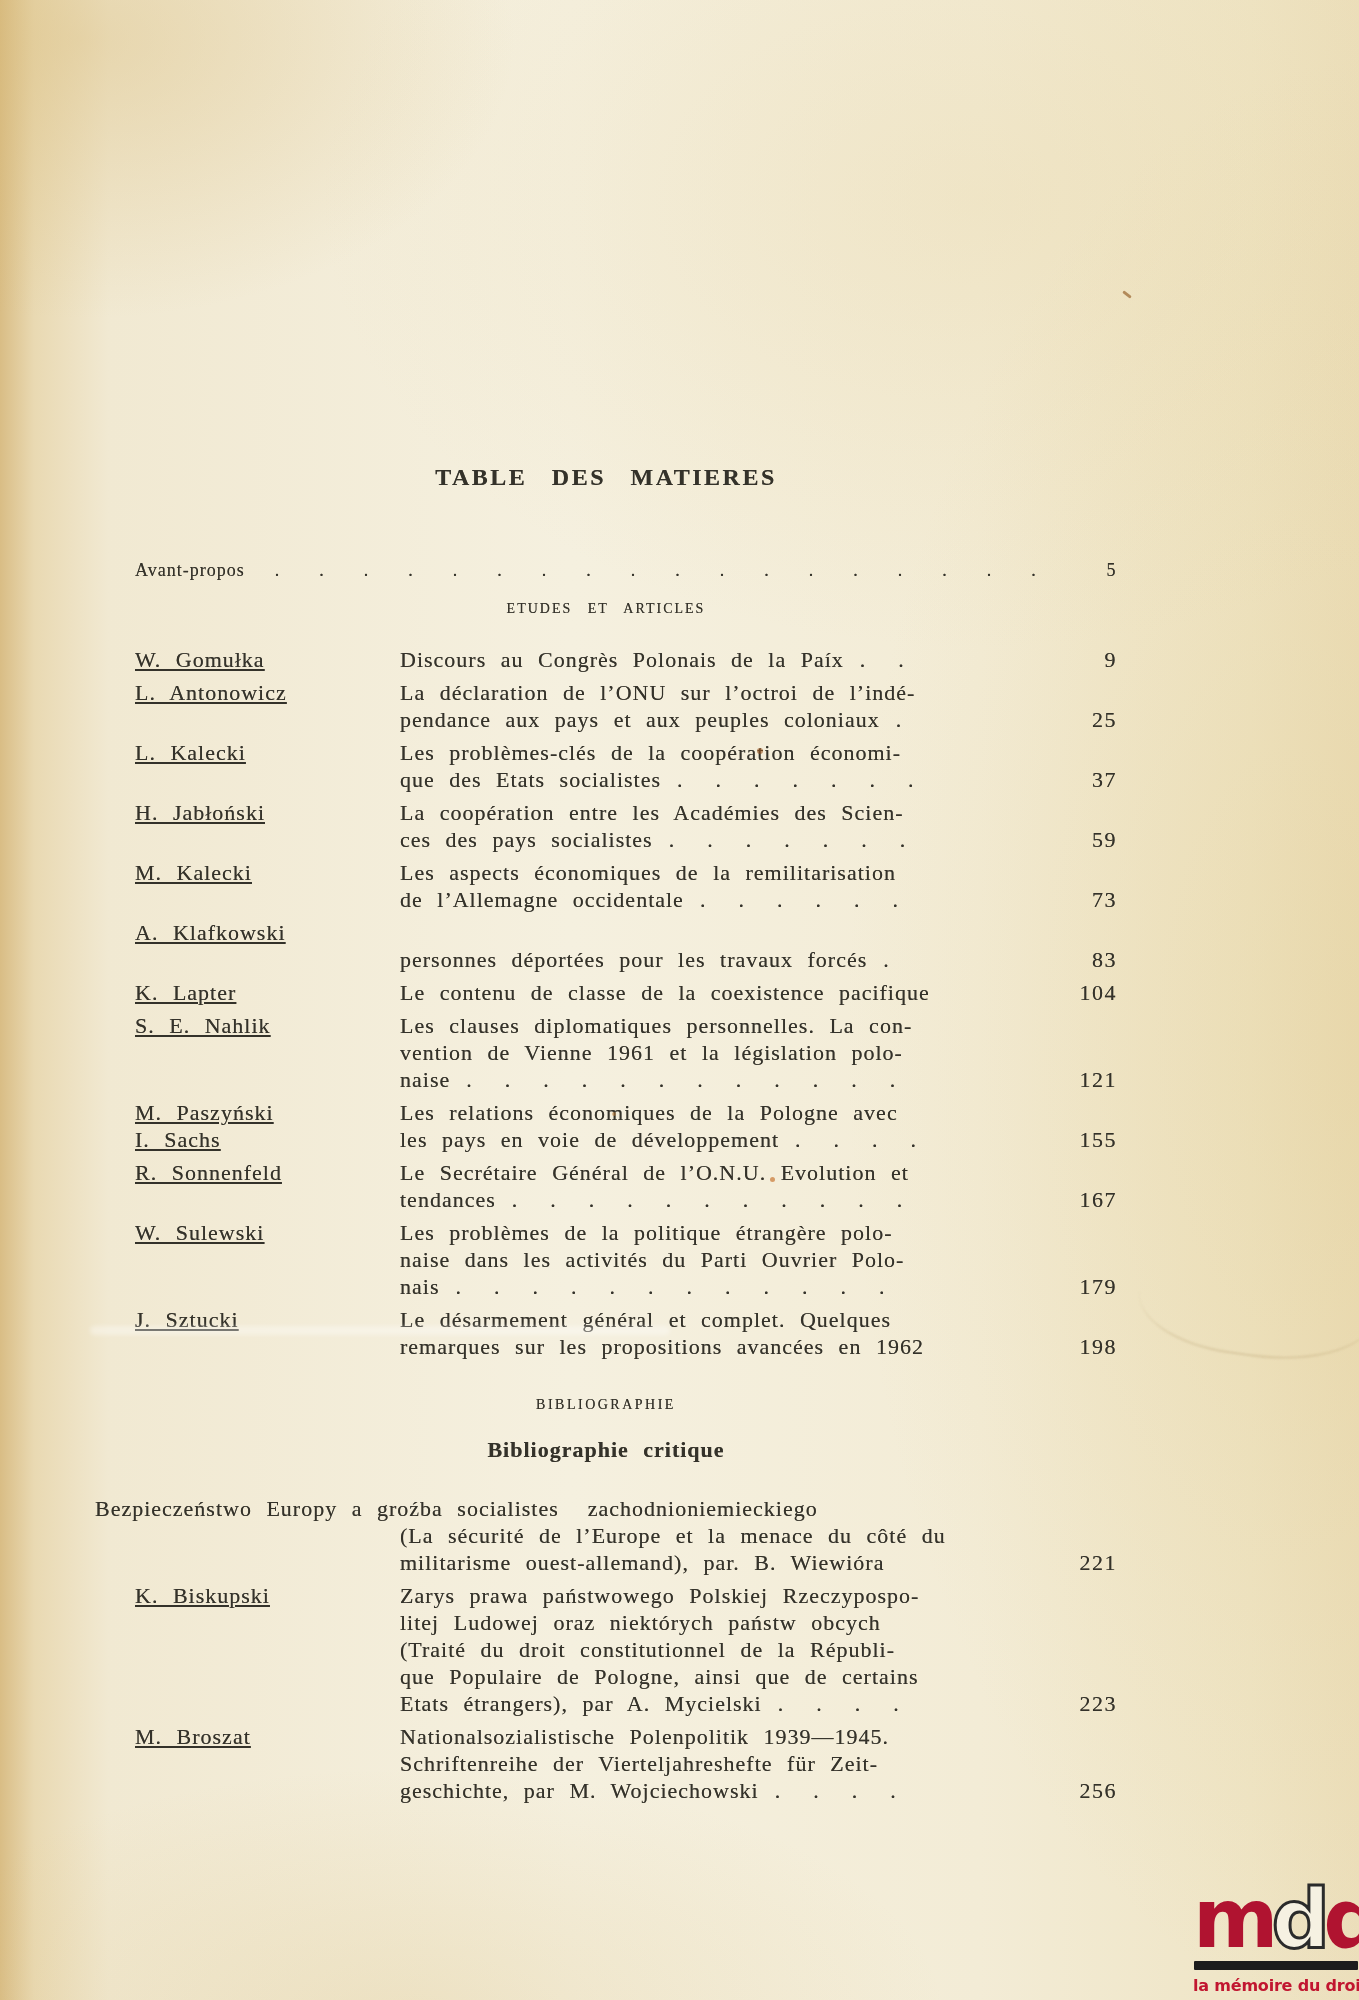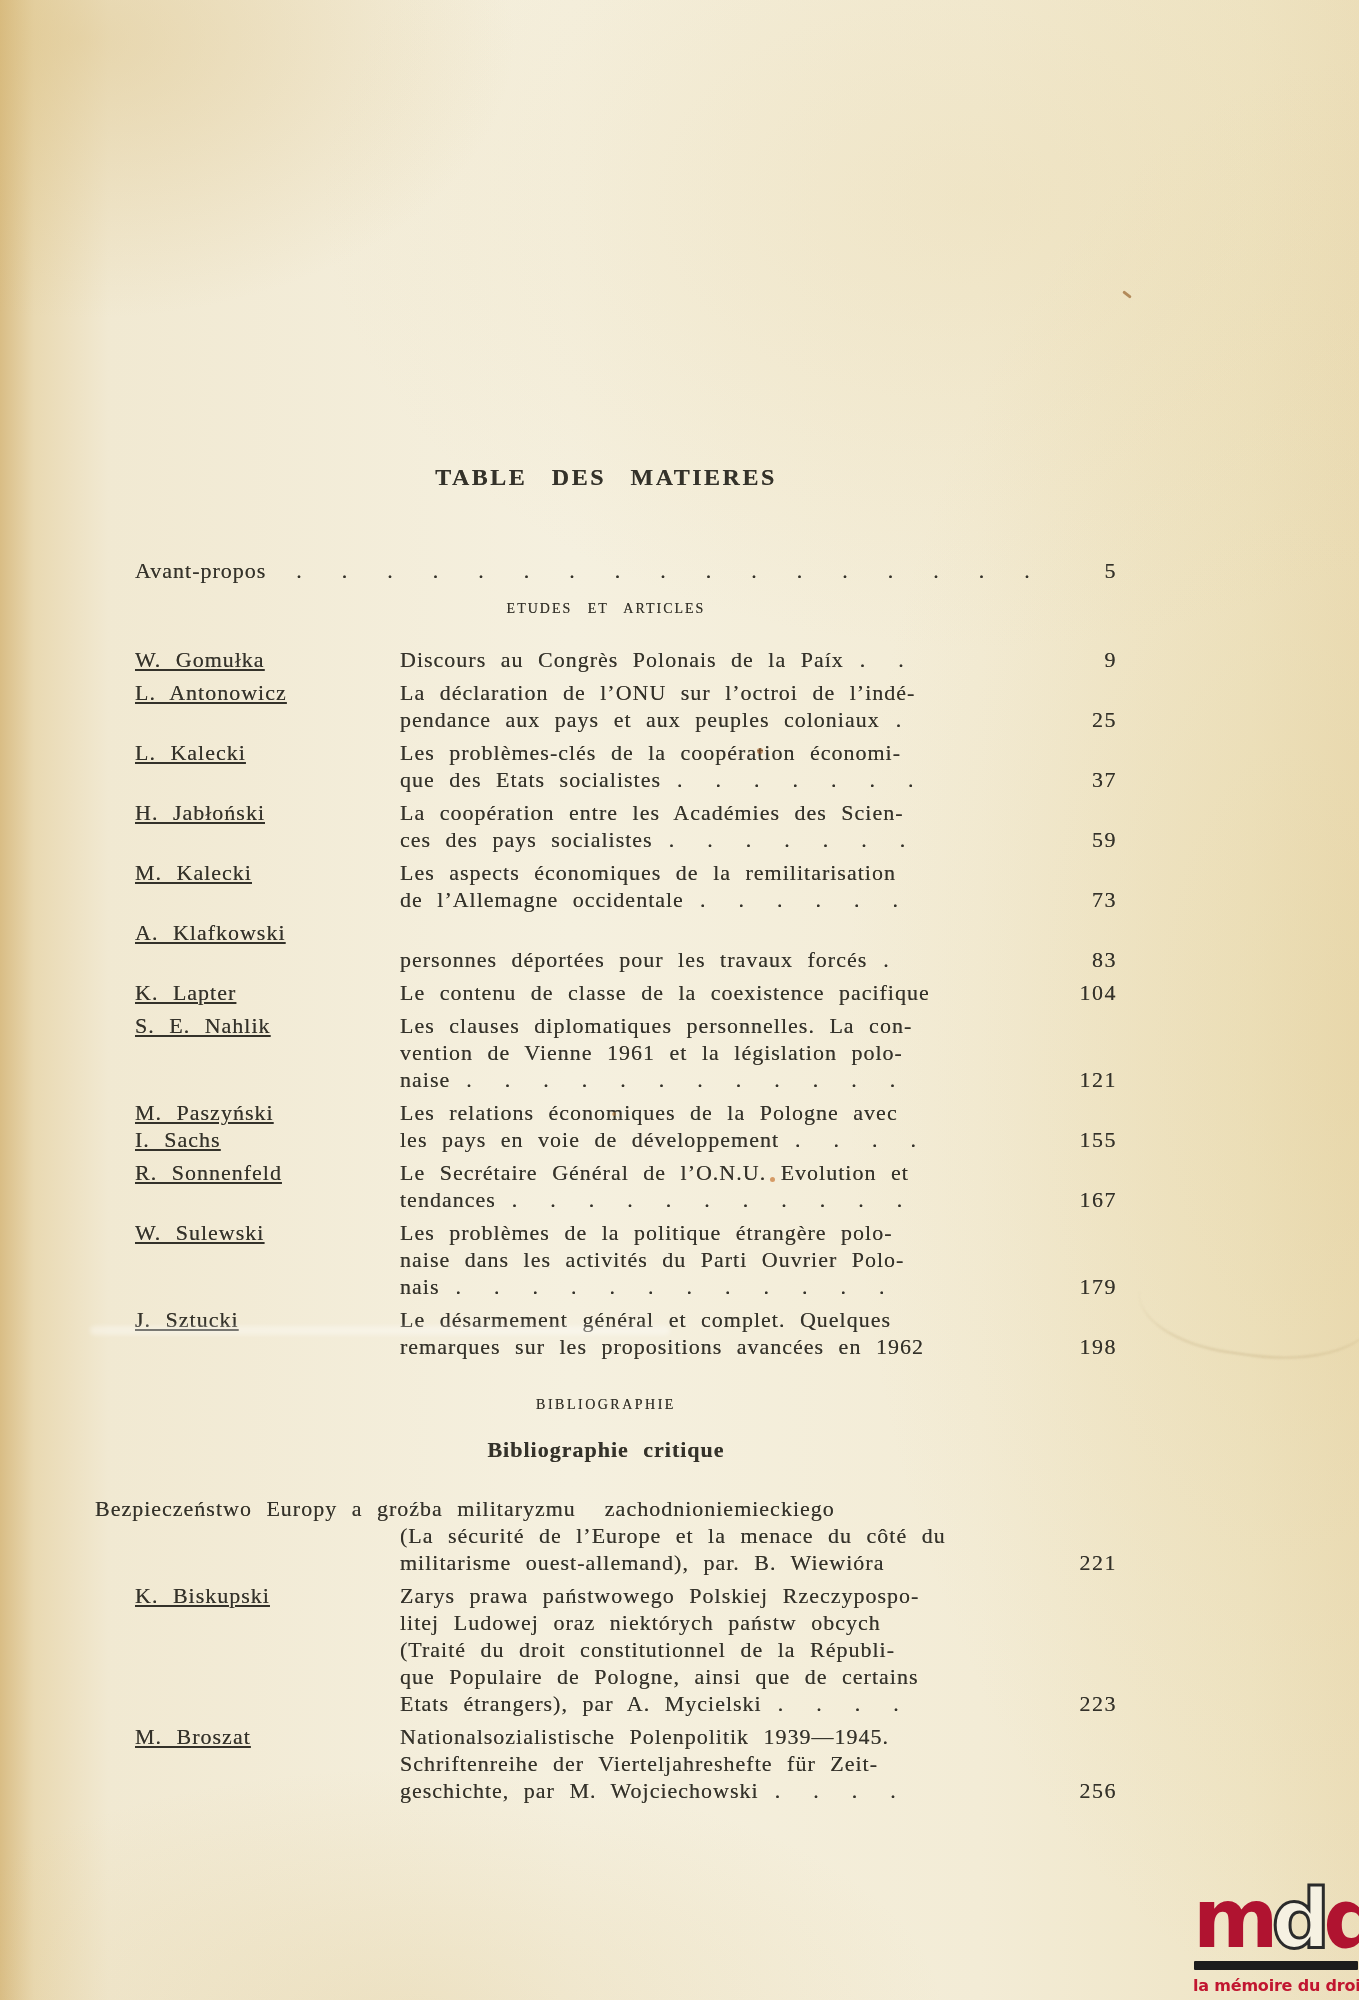--- a/index.html
+++ b/index.html
@@ -27,21 +27,21 @@
   .rows{font-size:22px;letter-spacing:1px;word-spacing:8px;}
   .row{display:flex;align-items:baseline;line-height:27px;}
   .row.first{margin-top:6px;}
   .rows .row:first-child{margin-top:0;}
   .c-author{width:305px;padding-left:40px;box-sizing:border-box;white-space:nowrap;flex:none;text-decoration:underline;}
   .c-text{flex:1;min-width:0;white-space:nowrap;overflow:hidden;}
   .c-page{width:58px;flex:none;text-align:right;letter-spacing:1.5px;}
   .dots{letter-spacing:33px;margin-left:16px;}
   .row.fullbleed .c-text{white-space:pre;}
 
-  .avant-row{top:557px;display:flex;align-items:flex-end;font-size:22px;letter-spacing:1px;line-height:27px;}
+  .avant-row{top:557px;display:flex;align-items:flex-end;font-size:18px;letter-spacing:1px;line-height:27px;}
   .avant-label{padding-left:40px;white-space:nowrap;flex:none;}
   .avant-dots{flex:1;min-width:0;overflow:hidden;white-space:nowrap;letter-spacing:40px;margin-left:30px;}
   .toc-rows{top:646px;}
   .bib-rows{top:1495px;}
 
   
   .speck{position:absolute;border-radius:50%;}
   .speck-hook{left:1122px;top:293px;width:10px;height:3px;background:rgba(146,90,34,.65);border-radius:2px;transform:rotate(38deg);}
   .speck-a{left:757px;top:748px;width:6px;height:6px;background:rgba(150,84,30,.6);}
   .speck-b{left:770px;top:1177px;width:5px;height:5px;background:rgba(196,110,40,.65);}
@@ -192,21 +192,21 @@
         <div class="c-text"><span>remarques sur les propositions avancées en 1962</span><span class="dots"></span></div>
         <div class="c-page">198</div>
       </div>
   </div>
 
   <div class="block heading h-biblio ink">BIBLIOGRAPHIE</div>
   <div class="block h-bibcrit ink">Bibliographie critique</div>
 
   <div class="block rows bib-rows ink">
     <div class="row first fullbleed">
-        <div class="c-text"><span>Bezpieczeństwo Europy a groźba militaryzmu  zachodnioniemieckiego</span><span class="dots"></span></div>
+        <div class="c-text"><span>Bezpieczeństwo Europy a groźba socialistes  zachodnioniemieckiego</span><span class="dots"></span></div>
         <div class="c-page"></div>
       </div>
     <div class="row">
         <div class="c-author"></div>
         <div class="c-text"><span>(La sécurité de l’Europe et la menace du côté du</span><span class="dots"></span></div>
         <div class="c-page"></div>
       </div>
     <div class="row">
         <div class="c-author"></div>
         <div class="c-text"><span>militarisme ouest-allemand), par. B. Wiewióra</span><span class="dots"></span></div>

